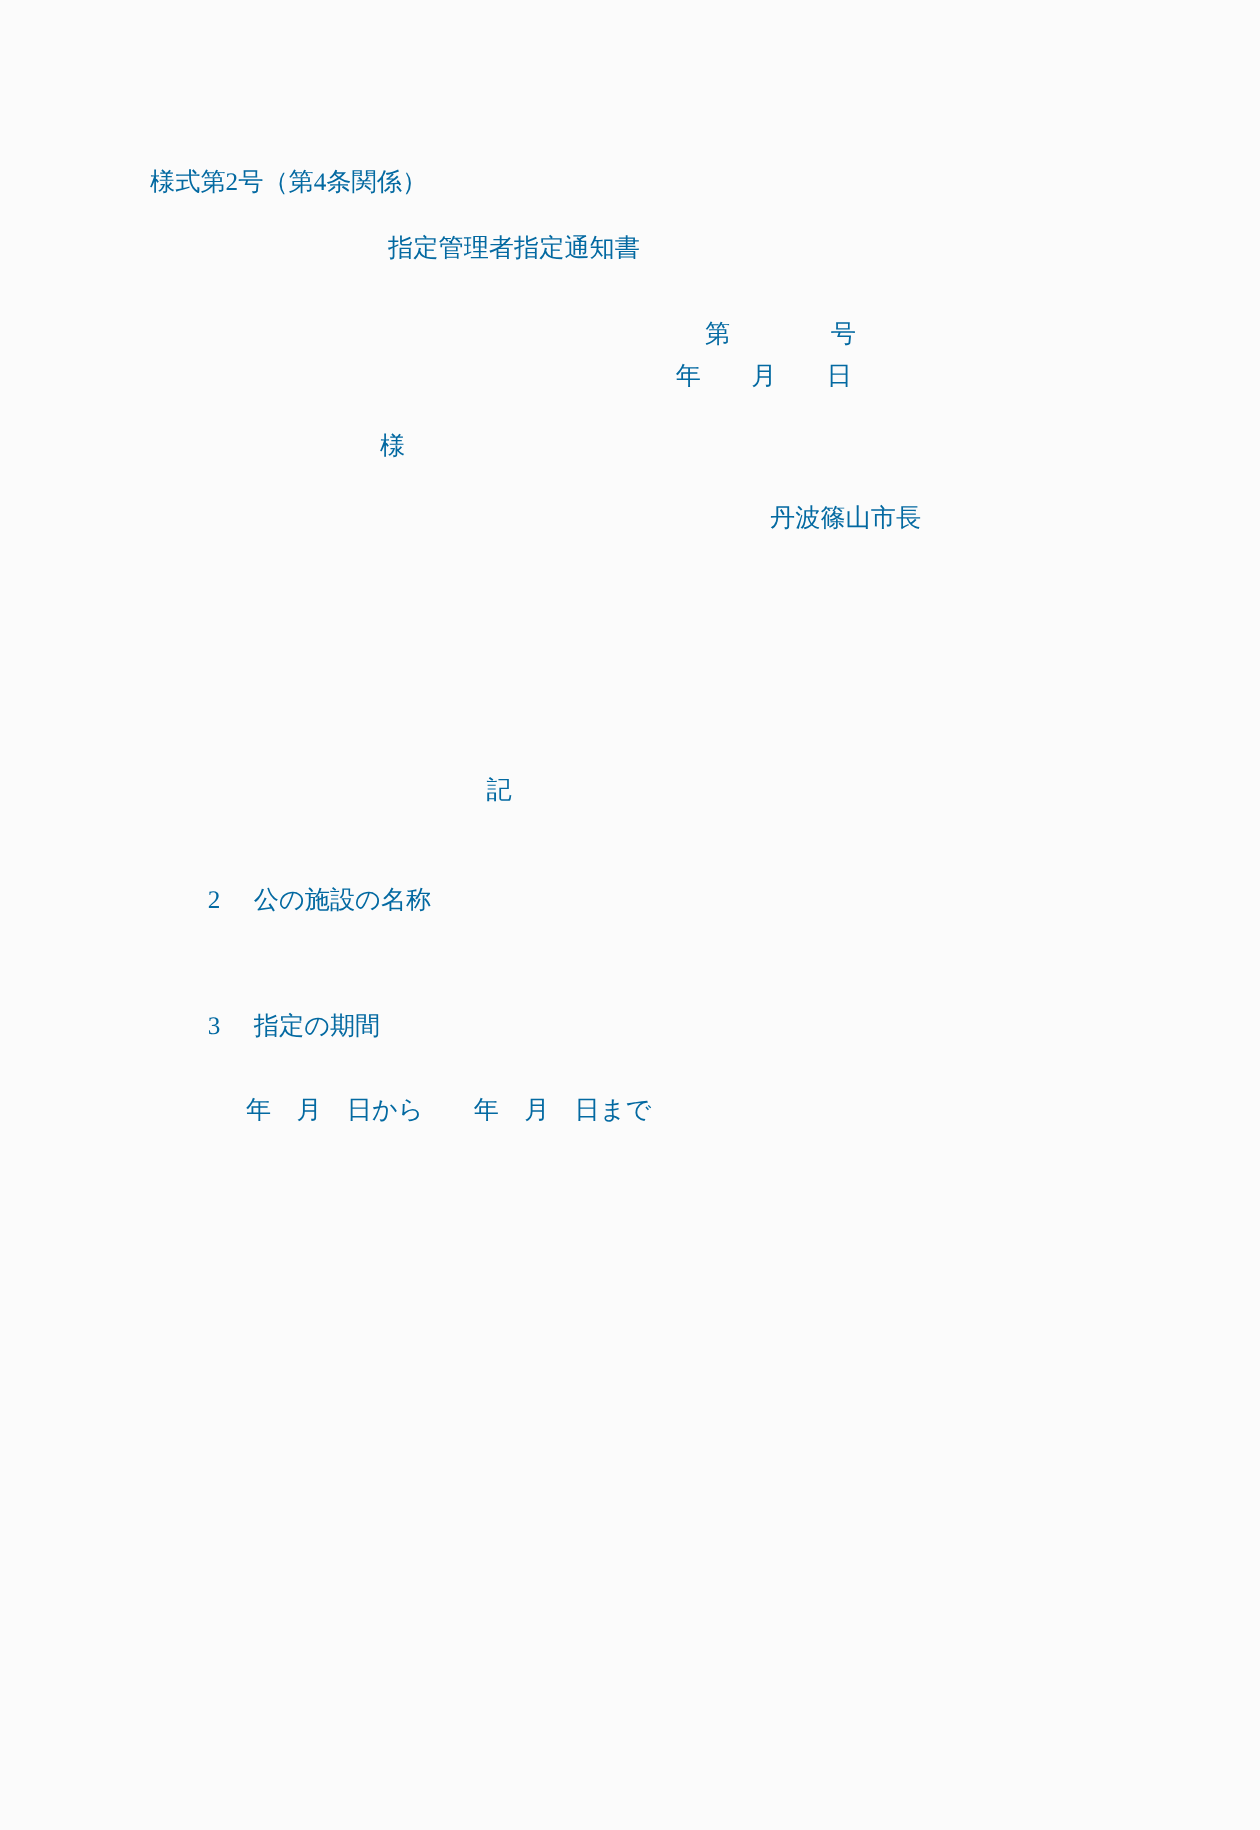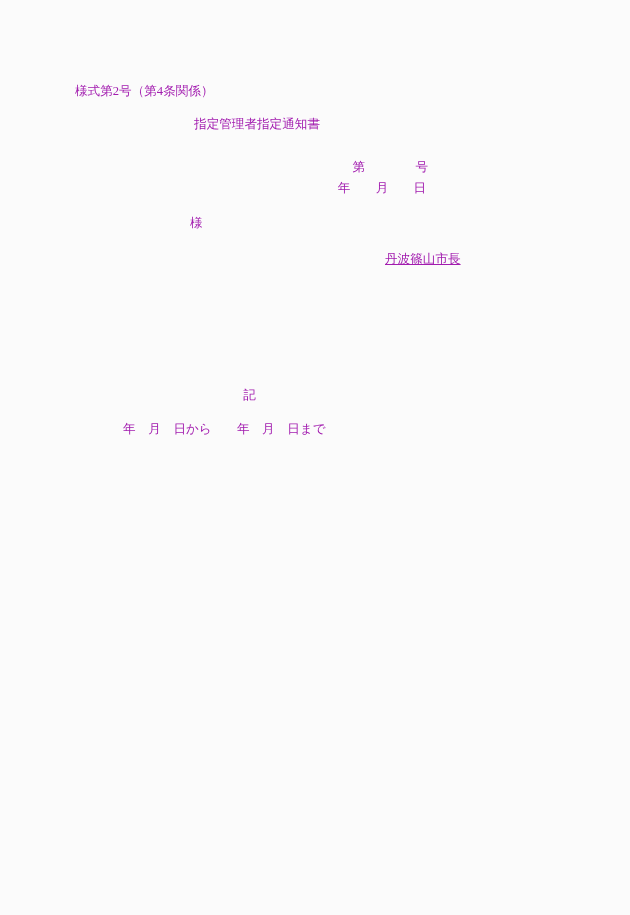--- a/index.html
+++ b/index.html
@@ -7,30 +7,30 @@
     padding: 0;
     background: #fbfbfb;
   }
   .page {
     position: relative;
     width: 499px;
     height: 915px;
     background: #fbfbfb;
     font-family: "Liberation Serif", "DejaVu Serif", serif;
     font-size: 12.6px;
-    color: #a21caf;
+    color: #0369a1;
     overflow: hidden;
   }
   .abs { position: absolute; white-space: pre; line-height: 1.15; }
   .form-no    { left: 75px;  top: 84px; }
   .doc-title  { left: 0; right: 0; top: 117px; text-align: center; margin-left: 15px; }
   .doc-no     { right: 71px; top: 160px; text-align: right; }
   .date-line  { right: 73px; top: 181px; text-align: center; }
   .addressee  { left: 190px; top: 216px; }
-  .sender-name{ left: 385px; top: 252px; text-decoration: underline; }
+  .sender-name{ left: 385px; top: 252px; }
   .seal       { left: 530px; top: 252px; }
   .body-par {
     position: absolute;
     left: 63px; top: 305px; width: 507px;
     line-height: 21px;
     text-align: justify;
     text-justify: inter-ideograph;
     white-space: normal;
   }
   .record-label { left: 0; right: 0; top: 388px; text-align: center; }
@@ -66,16 +66,22 @@
   <div class="abs addressee">様</div>
 
   <div class="abs sender-name">丹波篠山市長</div>
 
   <div class="abs seal">印</div>
 
 
   <div class="abs record-label">記</div>
 
   <div class="record-block">
+    <div class="record-item">
+      <span class="num">2</span><span>公の施設の名称</span>
+    </div>
+    <div class="record-item">
+      <span class="num">3</span><span>指定の期間</span>
+    </div>
     <div class="period-line">年　月　日から　　年　月　日まで</div>
   </div>
 
 </div>
 
 </body></html>

